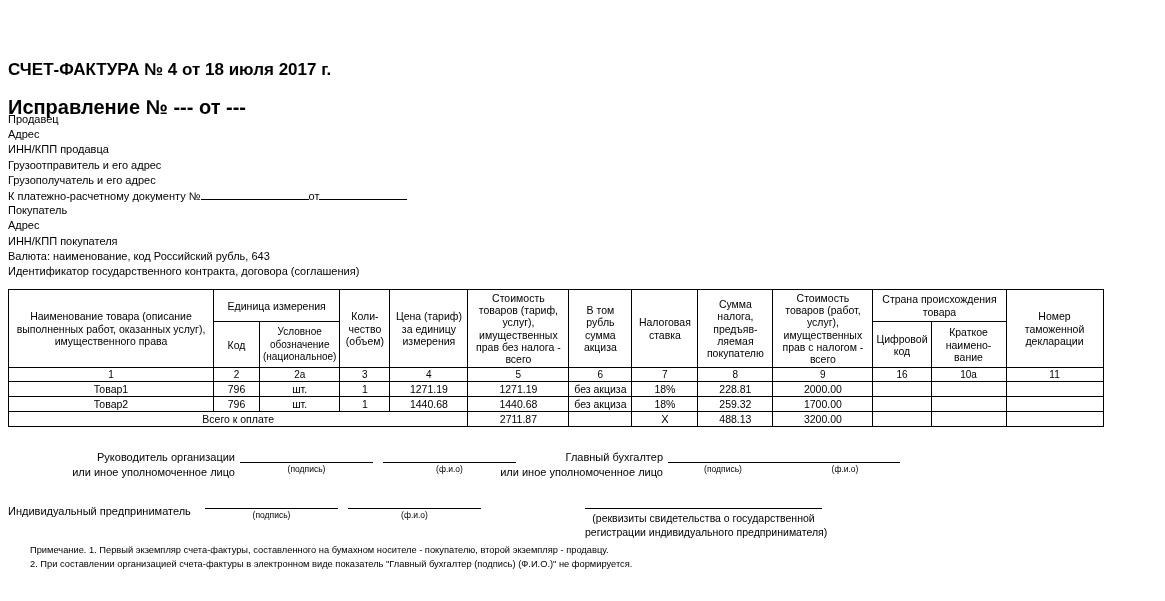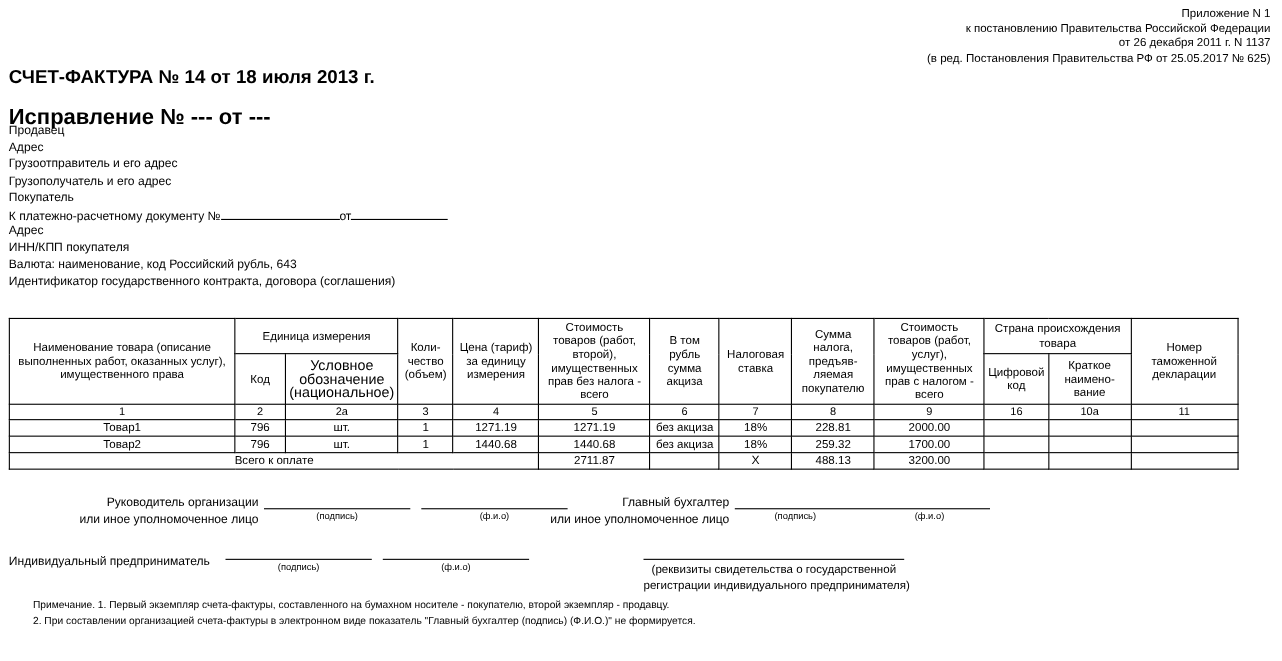--- a/index.html
+++ b/index.html
@@ -77,21 +77,21 @@
   table.inv td, table.inv th {
     border: 1px solid #000;
     padding: 0;
     font-weight: normal;
     vertical-align: middle;
     text-align: center;
     line-height: 12.2px;
   }
   table.inv th.hcell { padding: 2px 3px; }
   .hdr-small {
-    font-size: 13px;
+    font-size: 10px;
     line-height: 9.6px;
   }
 
   
   tr.numrow td { height: 13px; font-size: 10px; }
 
   
   tr.datarow td { height: 14px; }
   td.name-cell { text-align: left; padding-left: 3px; }
   td.num-right { text-align: right; padding-right: 3px; }
@@ -143,42 +143,37 @@
     font-size: 9.3px;
     line-height: 14px;
   }
   .footnote div { white-space: nowrap; margin-left: 24px; }
 </style>
 </head>
 <body>
 
 <div class="page">
 
-  <div class="legal-ref">
-    <div>Приложение N 1</div>
-    <div>к постановлению Правительства Российской Федерации</div>
-    <div>от 26 декабря 2011 г. N 1137</div>
-    <div>(в ред. Постановления Правительства РФ от 25.05.2017 № 625)</div>
-  </div>
-
-  <div class="doc-title">СЧЕТ-ФАКТУРА № 14 от 18 июля 2013 г.</div>
+
+  <div class="doc-title">СЧЕТ-ФАКТУРА № 4 от 18 июля 2017 г.</div>
   <div class="doc-subtitle">Исправление № --- от ---</div>
 
   <div class="parties">
     <div class="party-line">Продавец</div>
     <div class="party-line">Адрес</div>
+    <div class="party-line">ИНН/КПП продавца</div>
     <div class="party-line">Грузоотправитель и его адрес</div>
     <div class="party-line">Грузополучатель и его адрес</div>
-    <div class="party-line">Покупатель</div>
     <div class="party-line pay-doc">
       <span>К платежно-расчетному документу №</span>
       <span class="blank-ul blank-a"></span>
       <span>от</span>
       <span class="blank-ul blank-b"></span>
     </div>
+    <div class="party-line">Покупатель</div>
     <div class="party-line">Адрес</div>
     <div class="party-line">ИНН/КПП покупателя</div>
     <div class="party-line">Валюта: наименование, код  Российский рубль, 643</div>
     <div class="party-line">Идентификатор государственного контракта, договора (соглашения)</div>
   </div>
 
   <table class="inv">
     <colgroup>
       <col style="width:205px">
       <col style="width:46px">
@@ -193,21 +188,21 @@
       <col style="width:57px">
       <col style="width:75px">
       <col style="width:97px">
     </colgroup>
     <thead>
       <tr>
         <th class="hcell" rowspan="2">Наименование товара (описание выполненных работ, оказанных услуг), имущественного права</th>
         <th class="hcell" colspan="2">Единица измерения</th>
         <th class="hcell" rowspan="2">Коли- чество (объем)</th>
         <th class="hcell" rowspan="2">Цена (тариф) за единицу измерения</th>
-        <th class="hcell" rowspan="2">Стоимость товаров (работ, второй), имущественных прав без налога - всего</th>
+        <th class="hcell" rowspan="2">Стоимость товаров (тариф, услуг), имущественных прав без налога - всего</th>
         <th class="hcell" rowspan="2">В том рубль сумма акциза</th>
         <th class="hcell" rowspan="2">Налоговая ставка</th>
         <th class="hcell" rowspan="2">Сумма налога, предъяв- ляемая покупателю</th>
         <th class="hcell" rowspan="2">Стоимость товаров (работ, услуг), имущественных прав с налогом - всего</th>
         <th class="hcell" colspan="2">Страна происхождения товара</th>
         <th class="hcell" rowspan="2">Номер таможенной декларации</th>
       </tr>
       <tr>
         <th class="hcell">Код</th>
         <th class="hcell hdr-small">Условное обозначение (национальное)</th>

